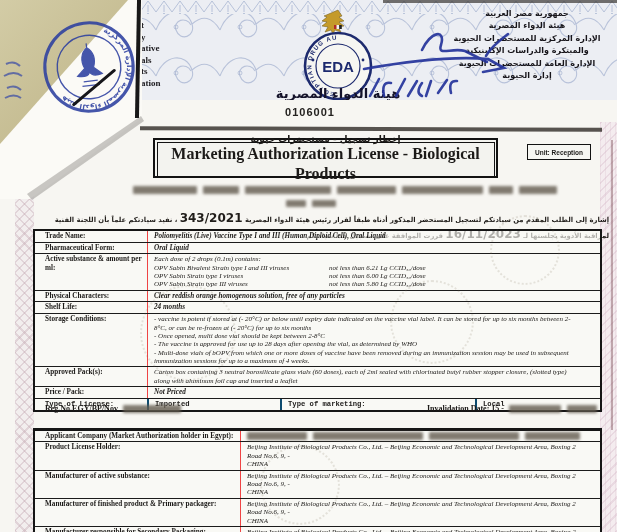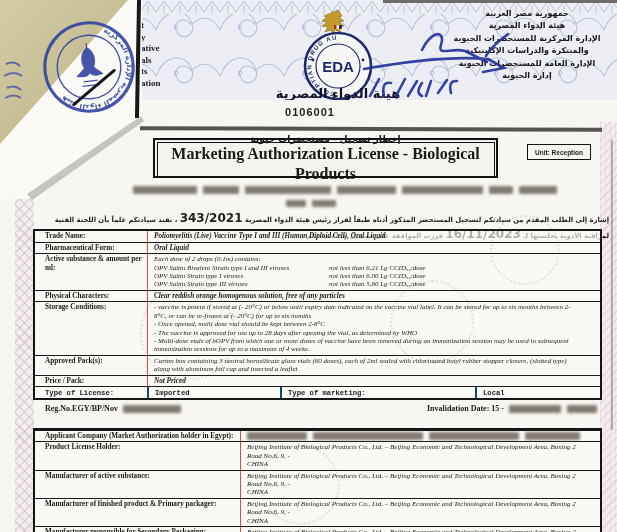--- a/index.html
+++ b/index.html
@@ -227,20 +227,24 @@
               <div>OPV Sabin Strain type III viruses</div>
               <div>not less than 5.80 Lg CCID₅₀/dose</div>
             </div>
         </div>
       </div>
       <div class="trow">
         <div class="lcell">Physical Characters:</div>
         <div class="vcell vb">Clear reddish orange homogenous solution, free of any particles</div>
       </div>
       <div class="trow">
+        <div class="lcell">Shelf Life:</div>
+        <div class="vcell vb">24 months</div>
+      </div>
+      <div class="trow">
         <div class="lcell">Storage Conditions:</div>
         <div class="vcell">
           <div>- vaccine is potent if stored at (- 20°C) or below until expiry date indicated on the vaccine vial label. It can be stored for up to six months between 2-8°C, or can be re-frozen at (- 20°C) for up to six months</div>
           <div>- Once opened, multi dose vial should be kept between 2-8°C</div>
           <div>- The vaccine is approved for use up to 28 days after opening the vial, as determined by WHO</div>
           <div>- Multi-dose vials of bOPV from which one or more doses of vaccine have been removed during an immunization session may be used in subsequent immunization sessions for up to a maximum of 4 weeks.</div>
         </div>
       </div>
       <div class="trow">
         <div class="lcell">Approved Pack(s):</div>

